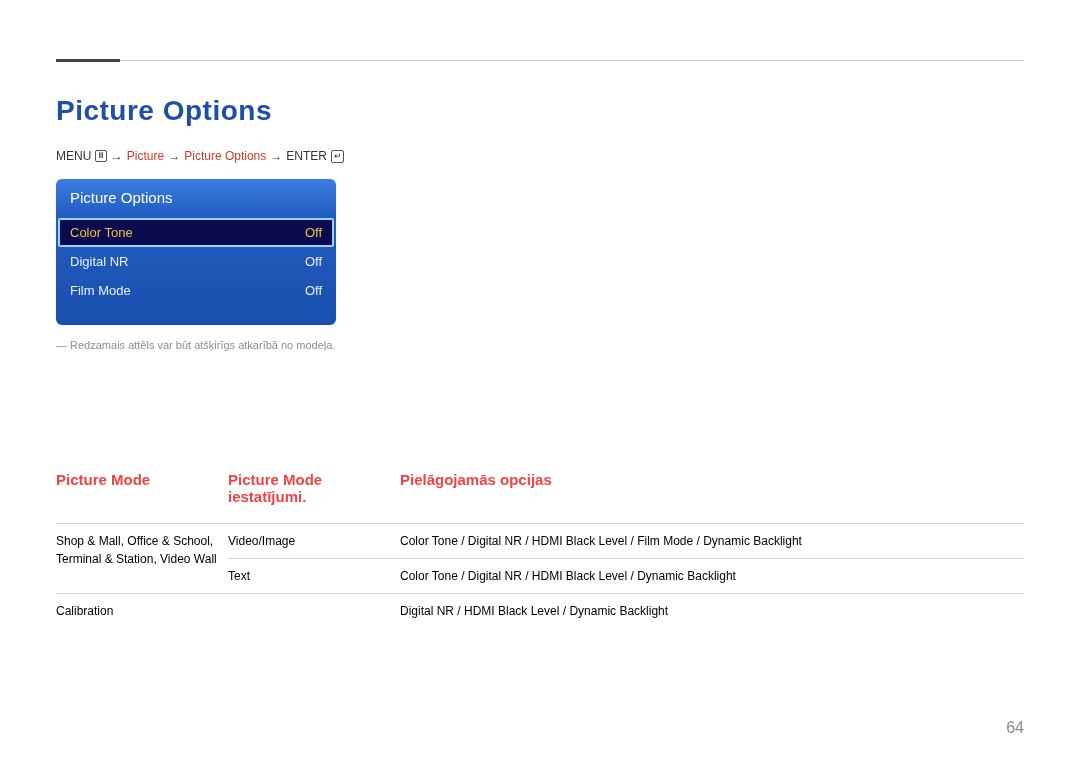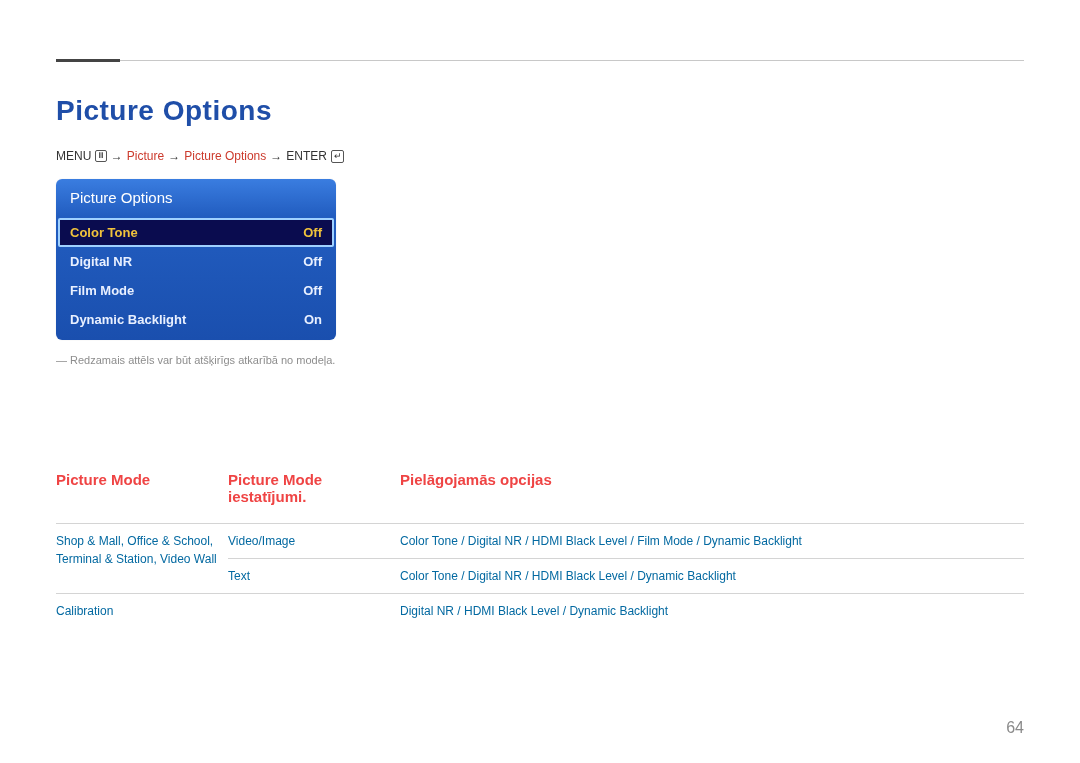--- a/index.html
+++ b/index.html
@@ -19,34 +19,34 @@
   .page-title { font-size: 28px; font-weight: 600; color: #1f4ea8; letter-spacing: 0.5px; margin-bottom: 22px; }
 
   .breadcrumb { font-size: 12px; color: #333; margin-bottom: 16px; display: flex; align-items: center; flex-wrap: wrap; gap: 4px; }
   .breadcrumb .bc-highlight { color: #cc3a2c; }
   .bc-icon { display: inline-block; border: 1px solid #555; border-radius: 2px; font-size: 8px; line-height: 1; padding: 1px 2px; vertical-align: middle; }
   .bc-icon.menu { letter-spacing: 0; }
   .bc-icon.enter::after { content: "↵"; font-size: 9px; }
 
   .menu-card { width: 280px; border-radius: 6px; overflow: hidden; box-shadow: 0 0 0 1px rgba(0,0,0,0.02); margin-bottom: 14px; }
   .menu-header { background: linear-gradient(#3a7de0, #225dc0); color: #fff; font-size: 15px; padding: 10px 14px; }
-  .menu-body { background: linear-gradient(#225dc0, #1a4fae); padding: 2px 2px 6px 2px; font-weight: bold; }
+  .menu-body { background: linear-gradient(#225dc0, #1a4fae); padding: 2px 2px 20px 2px; }
   .menu-row { display: flex; justify-content: space-between; align-items: center; color: #e9f0ff; font-size: 13px; padding: 7px 12px; border-radius: 2px; }
   .menu-row.selected { background: #0a0c4f; border: 2px solid #9fd1ff; padding: 5px 10px; }
   .menu-row.selected .menu-label { color: #f0c23c; }
   .menu-row.selected .menu-val   { color: #f0c23c; }
 
   .footnote { font-size: 11px; color: #8d8d8d; }
 
   
   .opts-table { width: 100%; border-collapse: collapse; font-size: 12px; }
   .opts-table th { text-align: left; font-size: 15px; font-weight: 600; color: #ef4444; padding: 6px 10px 18px 0; vertical-align: top; }
   .opts-table th:nth-child(1) { width: 172px; }
   .opts-table th:nth-child(2) { width: 172px; }
-  .opts-table td { padding: 8px 10px 8px 0; vertical-align: top; border-top: 1px solid #d4d4d4; color: #0369a1; line-height: 1.5; }
+  .opts-table td { padding: 8px 10px 8px 0; vertical-align: top; border-top: 1px solid #d4d4d4; color: #000000; line-height: 1.5; }
 
   .page-num { position: absolute; right: 56px; bottom: 26px; font-size: 16px; color: #8a8a8a; }
 </style>
 </head>
 <body>
 
 <div class="page">
   <div class="content">
 
     <div class="rule-wrap">
@@ -79,24 +79,20 @@
               <span class="menu-val">Off</span>
             </div>
             <div class="menu-row">
               <span class="menu-label">Digital NR</span>
               <span class="menu-val">Off</span>
             </div>
             <div class="menu-row">
               <span class="menu-label">Film Mode</span>
               <span class="menu-val">Off</span>
             </div>
-            <div class="menu-row">
-              <span class="menu-label">Dynamic Backlight</span>
-              <span class="menu-val">On</span>
-            </div>
           </div>
         </div>
 
         <div class="footnote">― Redzamais attēls var būt atšķirīgs atkarībā no modeļa.</div>
       </div>
 
       <div class="col-right">
         <table class="opts-table">
           <thead>
             <tr>

